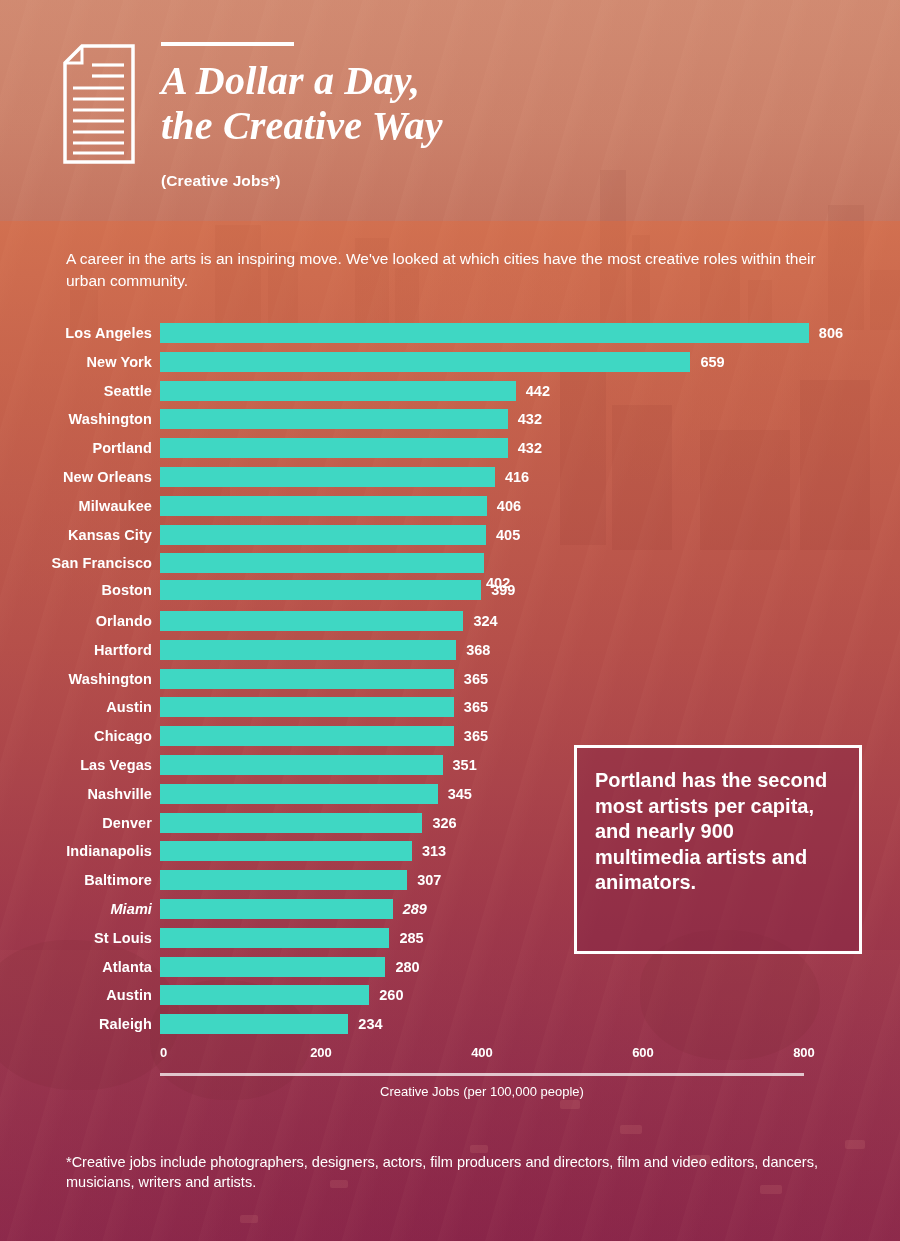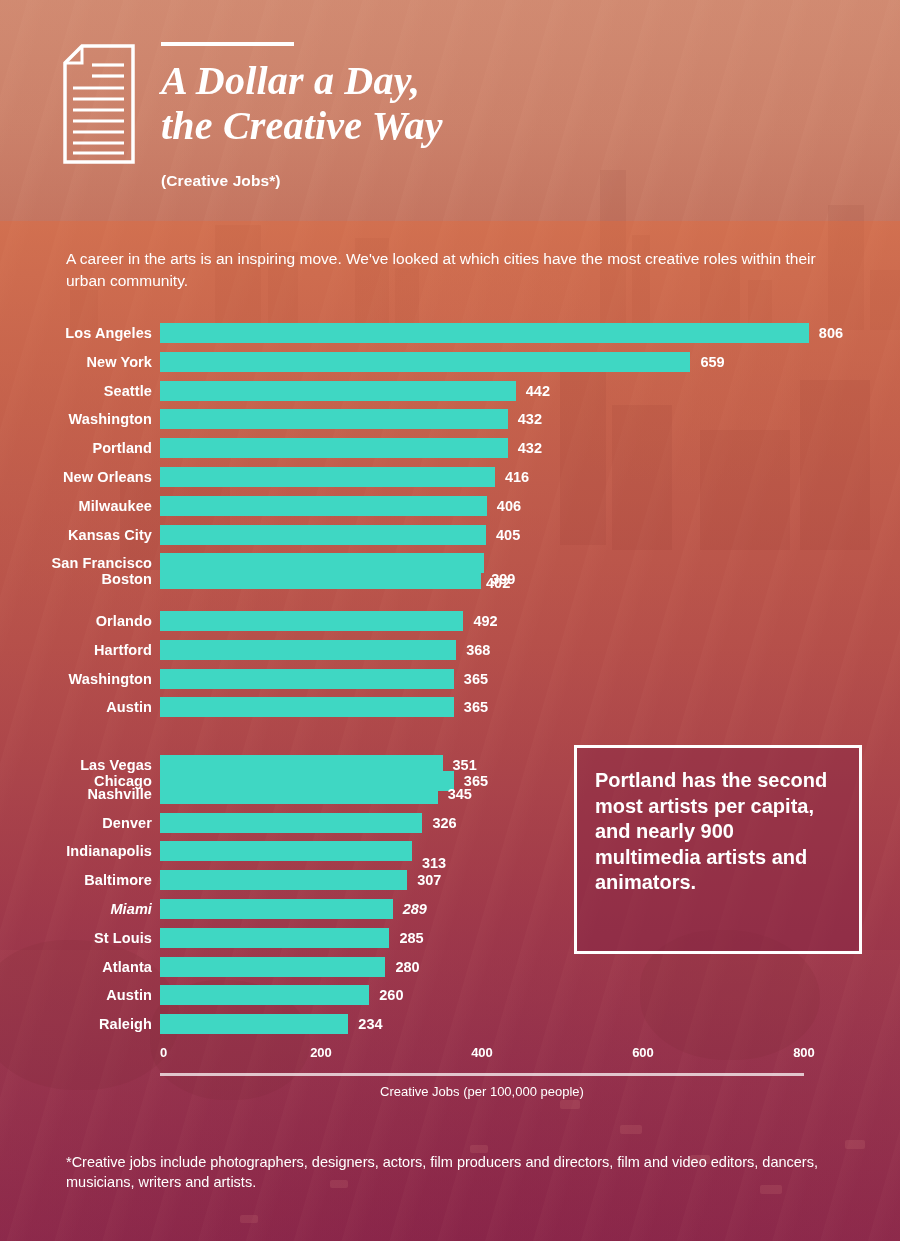--- a/index.html
+++ b/index.html
@@ -281,46 +281,46 @@
       <div class="row" style="top: 201.6px;">
         <div class="row-label">Kansas City</div>
         <div class="bar" style="width: 326.025px; background: rgb(63, 215, 195);"></div>
         <div class="bar-value" style="left: 496.025px;">405</div>
       </div>
       <div class="row" style="top: 230.4px;">
         <div class="row-label">San Francisco</div>
         <div class="bar" style="width: 323.61px; background: rgb(63, 215, 195);"></div>
         <div class="bar-value" style="left: 486px; margin-top: 20px;">402</div>
       </div>
-      <div class="row" style="top: 246px; text-decoration: underline;">
+      <div class="row" style="top: 257px; text-decoration: underline;">
         <div class="row-label">Boston</div>
         <div class="bar" style="width: 321.195px; background: rgb(63, 215, 195);"></div>
         <div class="bar-value" style="left: 491.195px;">399</div>
       </div>
       <div class="row" style="top: 288px;">
         <div class="row-label">Orlando</div>
         <div class="bar" style="width: 303.485px; background: rgb(63, 215, 195);"></div>
-        <div class="bar-value" style="left: 473.485px;">492</div>
+        <div class="bar-value" style="left: 473.485px;">324</div>
       </div>
       <div class="row" style="top: 316.8px;">
         <div class="row-label">Hartford</div>
         <div class="bar" style="width: 296.24px; background: rgb(63, 215, 195);"></div>
         <div class="bar-value" style="left: 466.24px;">368</div>
       </div>
       <div class="row" style="top: 345.6px;">
         <div class="row-label">Washington</div>
         <div class="bar" style="width: 293.825px; background: rgb(63, 215, 195);"></div>
         <div class="bar-value" style="left: 463.825px;">365</div>
       </div>
       <div class="row" style="top: 374.4px;">
         <div class="row-label">Austin</div>
         <div class="bar" style="width: 293.825px; background: rgb(63, 215, 195);"></div>
         <div class="bar-value" style="left: 463.825px;">365</div>
       </div>
-      <div class="row" style="top: 403.2px; margin-top: 45px;">
+      <div class="row" style="top: 403.2px;">
         <div class="row-label">Chicago</div>
         <div class="bar" style="width: 293.825px; background: rgb(63, 215, 195);"></div>
         <div class="bar-value" style="left: 463.825px;">365</div>
       </div>
       <div class="row" style="top: 432px;">
         <div class="row-label">Las Vegas</div>
         <div class="bar" style="width: 282.555px; background: rgb(63, 215, 195);"></div>
         <div class="bar-value" style="left: 452.555px;">351</div>
       </div>
       <div class="row" style="top: 460.8px;">
@@ -329,21 +329,21 @@
         <div class="bar-value" style="left: 447.725px;">345</div>
       </div>
       <div class="row" style="top: 489.6px;">
         <div class="row-label">Denver</div>
         <div class="bar" style="width: 262.43px; background: rgb(63, 215, 195);"></div>
         <div class="bar-value" style="left: 432.43px;">326</div>
       </div>
       <div class="row" style="top: 518.4px;">
         <div class="row-label">Indianapolis</div>
         <div class="bar" style="width: 251.965px; background: rgb(63, 215, 195);"></div>
-        <div class="bar-value" style="left: 421.965px; margin-top: 12px;">313</div>
+        <div class="bar-value" style="left: 421.965px;">313</div>
       </div>
       <div class="row" style="top: 547.2px;">
         <div class="row-label">Baltimore</div>
         <div class="bar" style="width: 247.135px; background: rgb(63, 215, 195);"></div>
         <div class="bar-value" style="left: 417.135px;">307</div>
       </div>
       <div class="row" style="top: 576px; font-style: italic;">
         <div class="row-label">Miami</div>
         <div class="bar" style="width: 232.645px; background: rgb(63, 215, 195);"></div>
         <div class="bar-value" style="left: 402.645px;">289</div>

